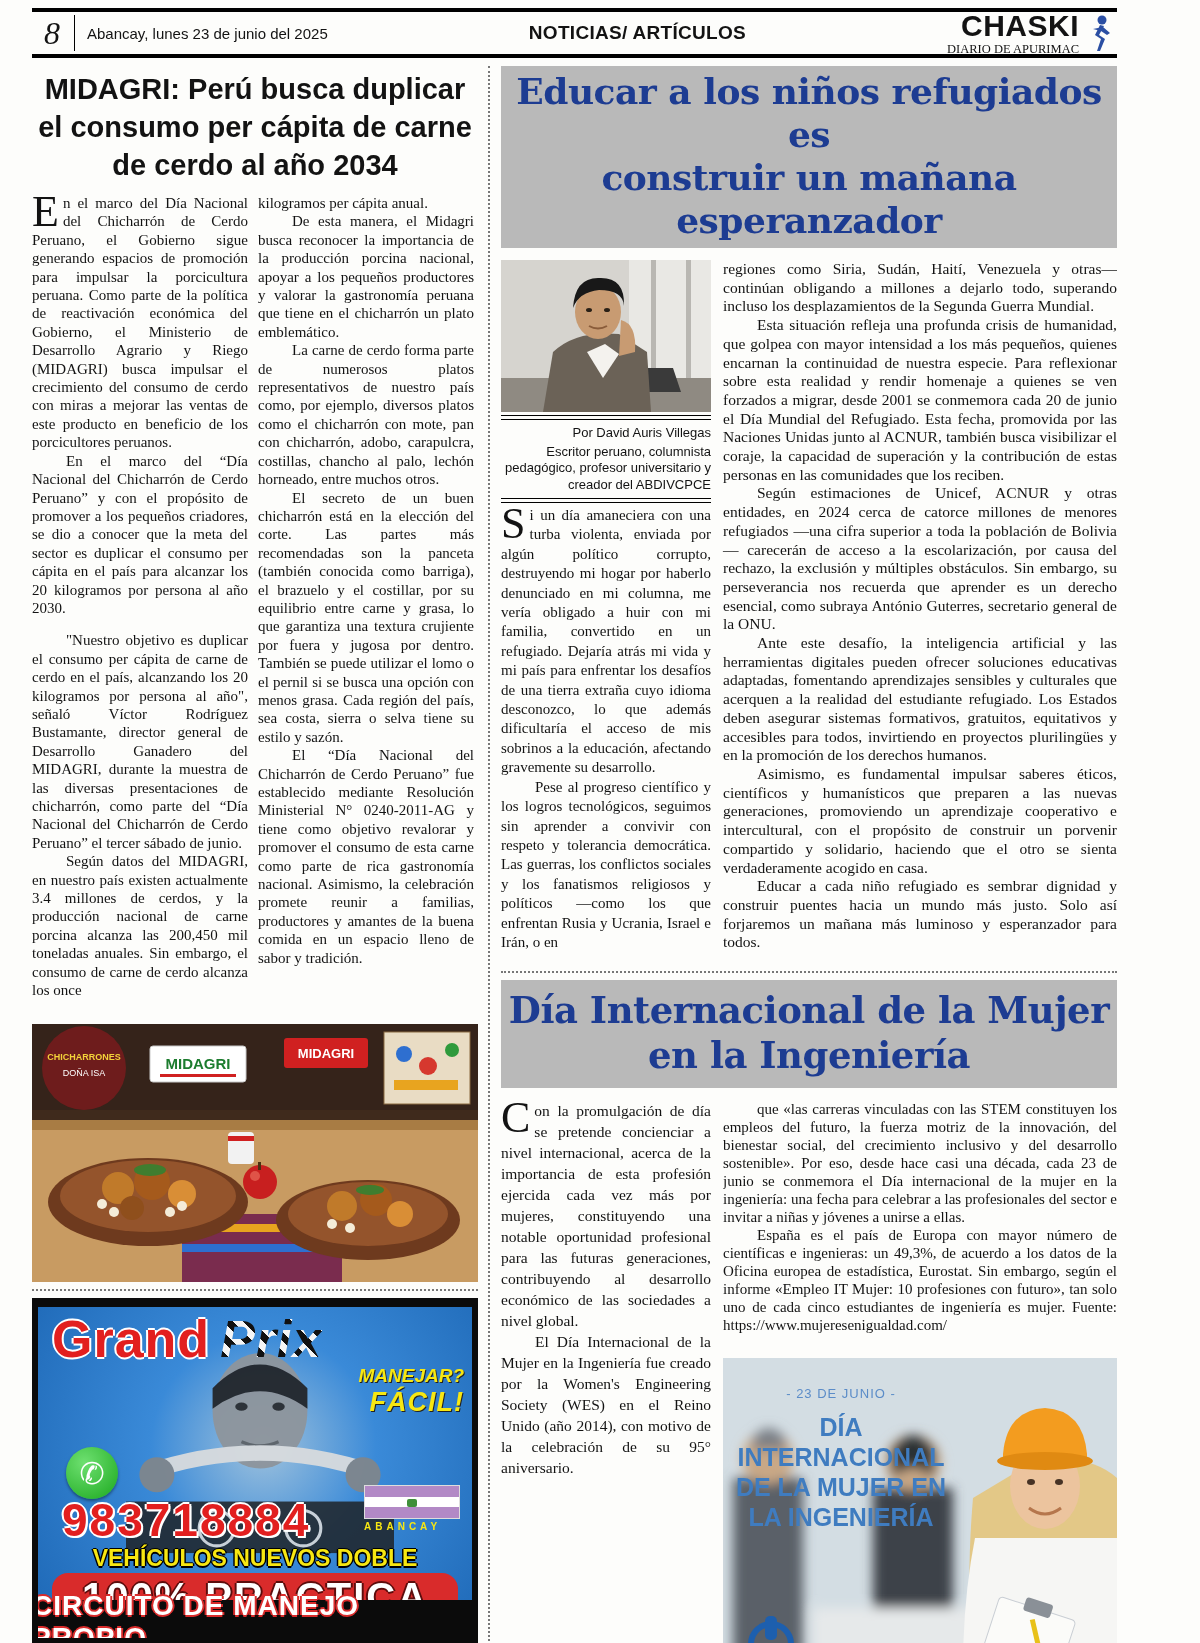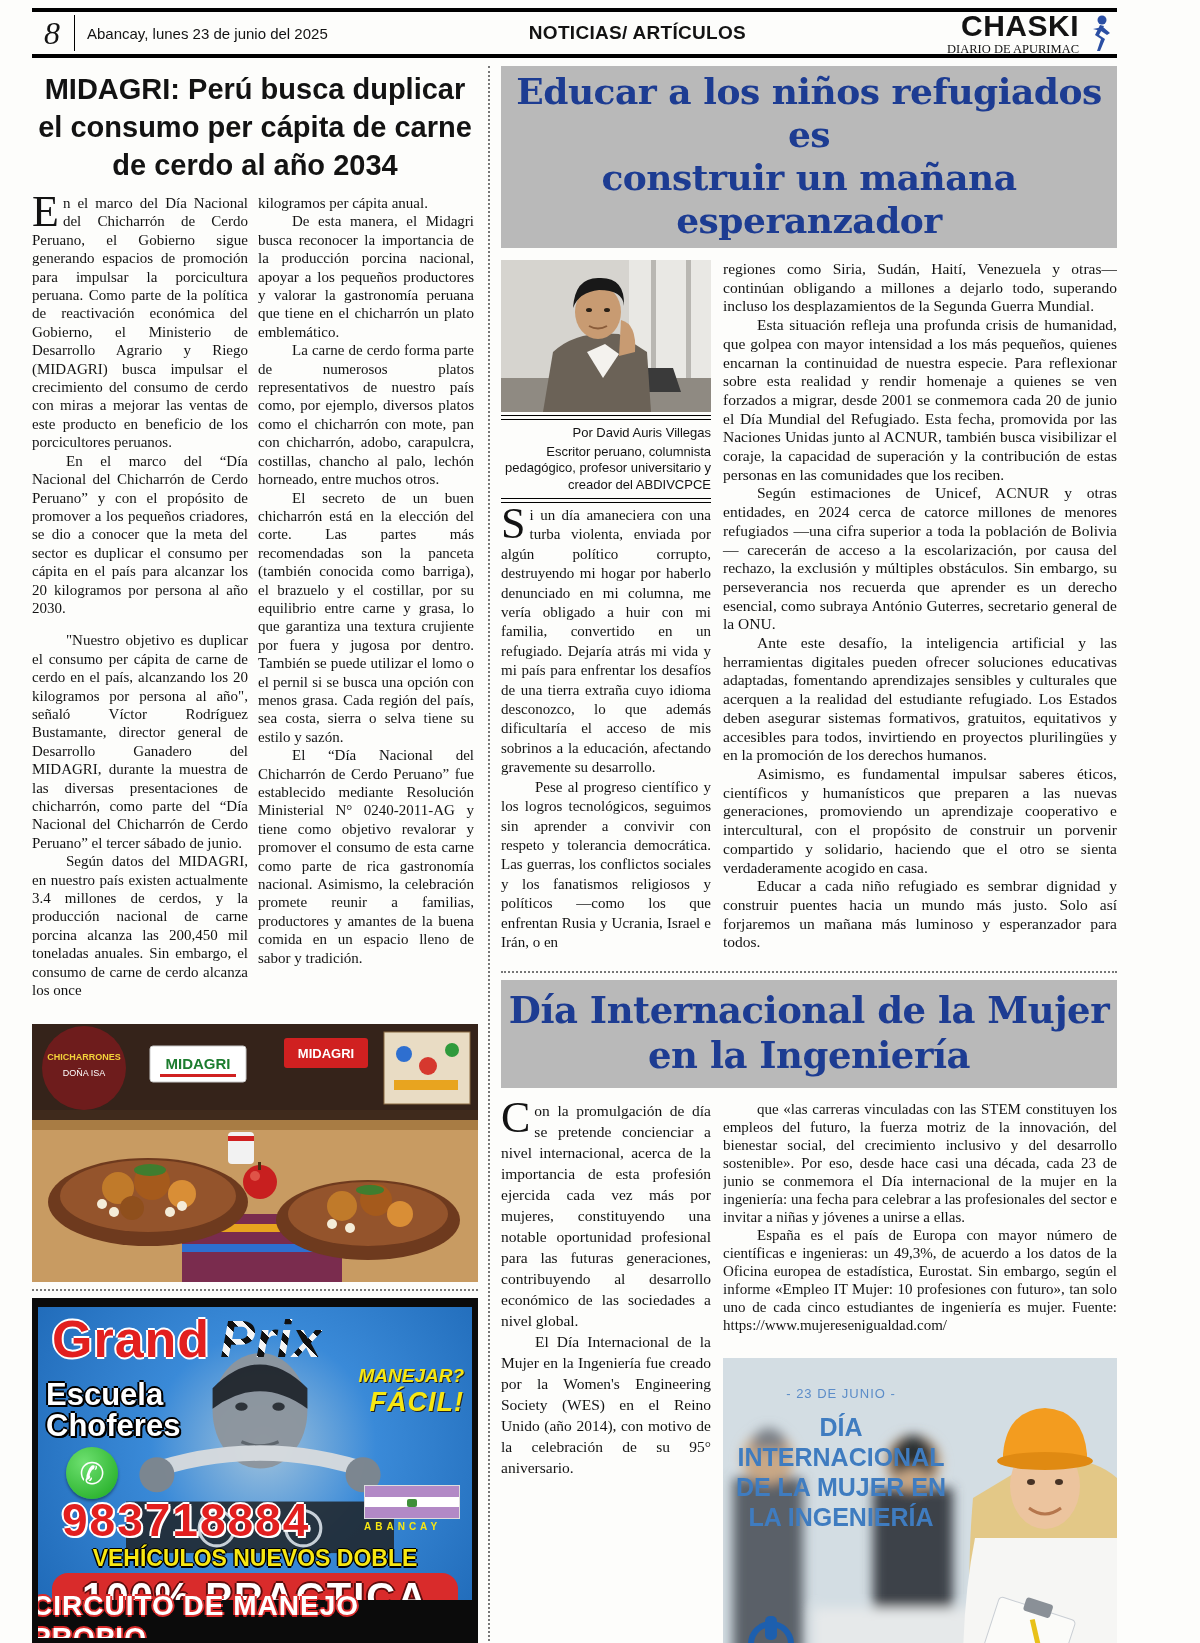--- a/index.html
+++ b/index.html
@@ -223,24 +223,20 @@
             <circle cx="172" cy="176" r="17" fill="none" stroke="#cfd4d9" stroke-width="3"></circle>
             <text x="88" y="180" text-anchor="middle" font-family="Liberation Sans, sans-serif" font-size="9" fill="#fff">20</text>
             <text x="172" y="180" text-anchor="middle" font-family="Liberation Sans, sans-serif" font-size="9" fill="#fff">180</text>
           </svg>
           <div class="ad-brandrow">
             <span class="grand">Grand</span><span class="prix">Prix</span>
           </div>
           <div class="ad-tag">
             <div class="manejar">MANEJAR?</div>
             <div class="facil">FÁCIL!</div>
-          </div>
-          <div class="escuela">
-            <div>Escuela</div>
-            <div>Choferes</div>
           </div>
           <div class="wa-icon">✆</div>
           <div class="phone">983718884</div>
           <div class="flagbox">
             <div class="flag">
                 <div class="fs1"></div>
                 <div class="fs2"></div>
                 <div class="fs3"></div>
               </div>
             <div class="flagcity">ABANCAY</div>

